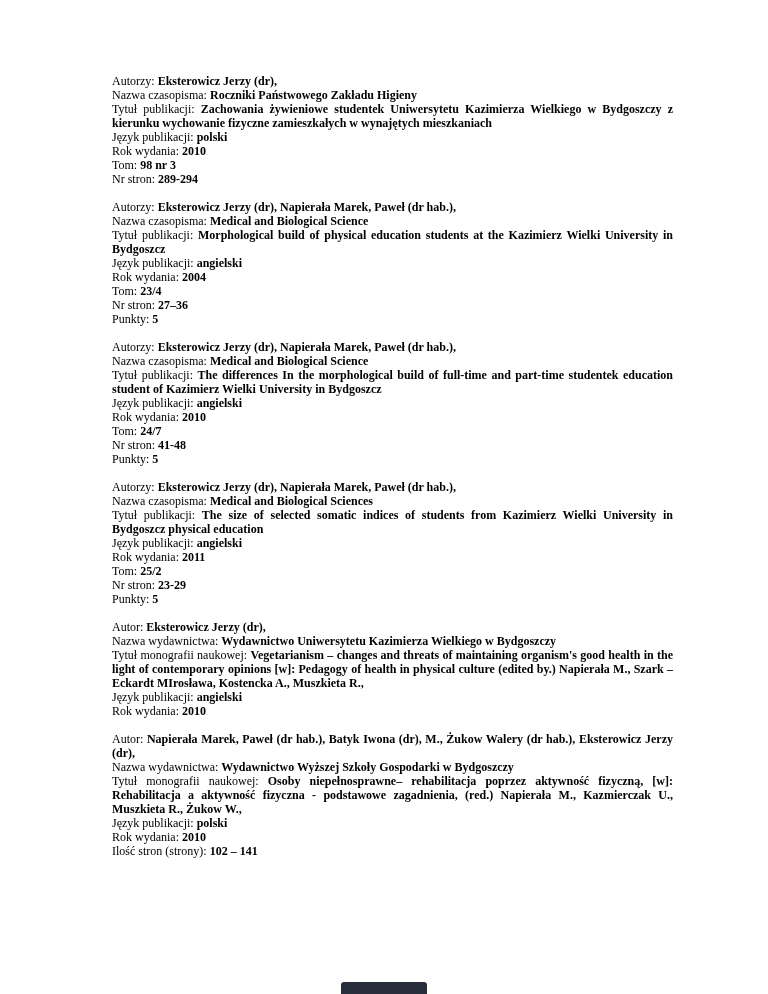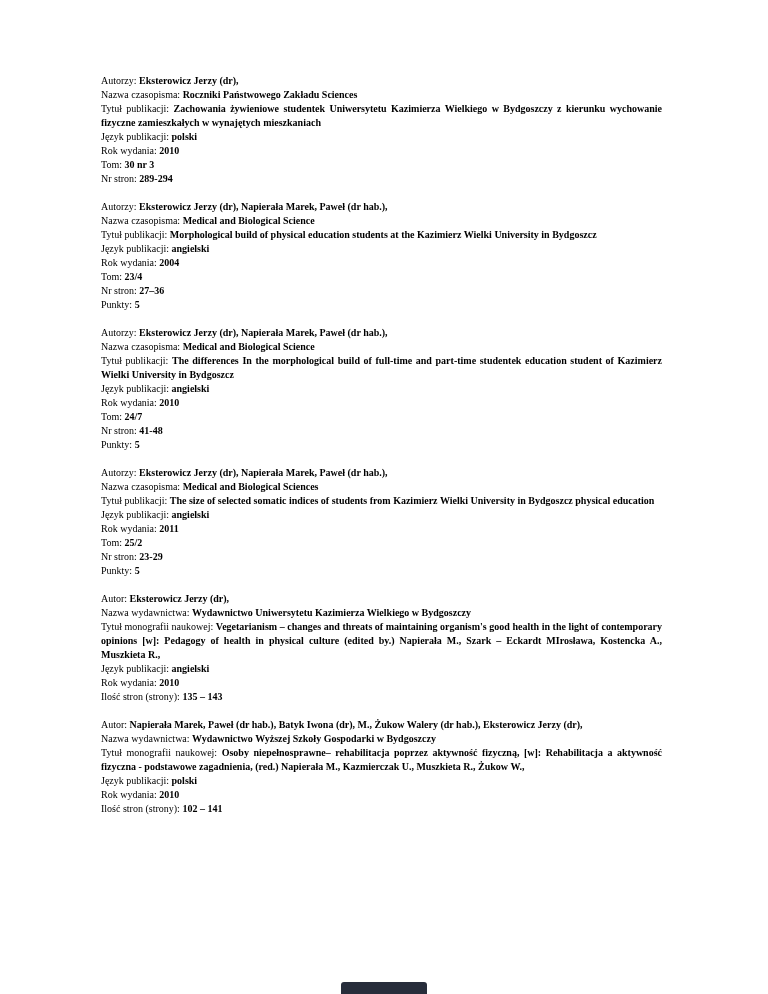--- a/index.html
+++ b/index.html
@@ -11,24 +11,24 @@
   body {
     width: 768px;
     height: 994px;
     position: relative;
     overflow: hidden;
     font-family: "Liberation Serif", serif;
     color: #000000;
   }
   .doc-content {
     position: absolute;
-    left: 101px;
+    left: 112px;
     top: 74px;
     width: 561px;
-    font-size: 10px;
+    font-size: 12px;
     line-height: 14px;
   }
   .entry {
     margin: 0 0 14px 0;
   }
   .entry.large-gap {
     margin-top: 12px;
   }
   .field {
     text-align: justify;
@@ -48,25 +48,25 @@
     background: #272d3b;
     border-radius: 3px 3px 0 0;
   }
 </style>
 </head>
 <body>
 
 <div class="doc-content" id="publication-list">
     <div class="entry">
       <div class="field"><span class="label">Autorzy:</span> <span class="value">Eksterowicz Jerzy (dr),</span></div>
-      <div class="field"><span class="label">Nazwa czasopisma:</span> <span class="value">Roczniki Państwowego Zakładu Sciences</span></div>
+      <div class="field"><span class="label">Nazwa czasopisma:</span> <span class="value">Roczniki Państwowego Zakładu Higieny</span></div>
       <div class="field"><span class="label">Tytuł publikacji:</span> <span class="value">Zachowania żywieniowe studentek Uniwersytetu Kazimierza Wielkiego w Bydgoszczy z kierunku wychowanie fizyczne zamieszkałych w wynajętych mieszkaniach</span></div>
       <div class="field"><span class="label">Język publikacji:</span> <span class="value">polski</span></div>
       <div class="field"><span class="label">Rok wydania:</span> <span class="value">2010</span></div>
-      <div class="field"><span class="label">Tom:</span> <span class="value">30 nr 3</span></div>
+      <div class="field"><span class="label">Tom:</span> <span class="value">98 nr 3</span></div>
       <div class="field"><span class="label">Nr stron:</span> <span class="value">289-294</span></div>
     </div>
     <div class="entry">
       <div class="field"><span class="label">Autorzy:</span> <span class="value">Eksterowicz Jerzy (dr), Napierała Marek, Paweł (dr hab.),</span></div>
       <div class="field"><span class="label">Nazwa czasopisma:</span> <span class="value">Medical and Biological Science</span></div>
       <div class="field"><span class="label">Tytuł publikacji:</span> <span class="value">Morphological build of physical education students at the Kazimierz Wielki University in Bydgoszcz</span></div>
       <div class="field"><span class="label">Język publikacji:</span> <span class="value">angielski</span></div>
       <div class="field"><span class="label">Rok wydania:</span> <span class="value">2004</span></div>
       <div class="field"><span class="label">Tom:</span> <span class="value">23/4</span></div>
       <div class="field"><span class="label">Nr stron:</span> <span class="value">27–36</span></div>
@@ -91,21 +91,20 @@
       <div class="field"><span class="label">Tom:</span> <span class="value">25/2</span></div>
       <div class="field"><span class="label">Nr stron:</span> <span class="value">23-29</span></div>
       <div class="field"><span class="label">Punkty:</span> <span class="value">5</span></div>
     </div>
     <div class="entry">
       <div class="field"><span class="label">Autor:</span> <span class="value">Eksterowicz Jerzy  (dr),</span></div>
       <div class="field"><span class="label">Nazwa wydawnictwa:</span> <span class="value">Wydawnictwo Uniwersytetu Kazimierza Wielkiego w Bydgoszczy</span></div>
       <div class="field"><span class="label">Tytuł monografii naukowej:</span> <span class="value">Vegetarianism – changes and threats of maintaining organism's good health in the light of contemporary opinions [w]:  Pedagogy of health in physical culture (edited by.) Napierała M., Szark – Eckardt  MIrosława,  Kostencka A., Muszkieta R.,</span></div>
       <div class="field"><span class="label">Język publikacji:</span> <span class="value">angielski</span></div>
       <div class="field"><span class="label">Rok wydania:</span> <span class="value">2010</span></div>
-      <div class="field"><span class="label">Ilość stron (strony):</span> <span class="value">135 – 143</span></div>
     </div>
     <div class="entry large-gap">
       <div class="field"><span class="label">Autor:</span> <span class="value">Napierała Marek, Paweł (dr hab.), Batyk Iwona (dr), M., Żukow Walery (dr hab.), Eksterowicz Jerzy (dr),</span></div>
       <div class="field"><span class="label">Nazwa wydawnictwa:</span> <span class="value">Wydawnictwo Wyższej Szkoły Gospodarki w Bydgoszczy</span></div>
       <div class="field"><span class="label">Tytuł monografii naukowej:</span> <span class="value">Osoby niepełnosprawne– rehabilitacja poprzez aktywność fizyczną, [w]: Rehabilitacja a aktywność fizyczna - podstawowe zagadnienia, (red.) Napierała M., Kazmierczak U., Muszkieta R., Żukow W.,</span></div>
       <div class="field"><span class="label">Język publikacji:</span> <span class="value">polski</span></div>
       <div class="field"><span class="label">Rok wydania:</span> <span class="value">2010</span></div>
       <div class="field"><span class="label">Ilość stron (strony):</span> <span class="value">102 – 141</span></div>
     </div>
   </div>

